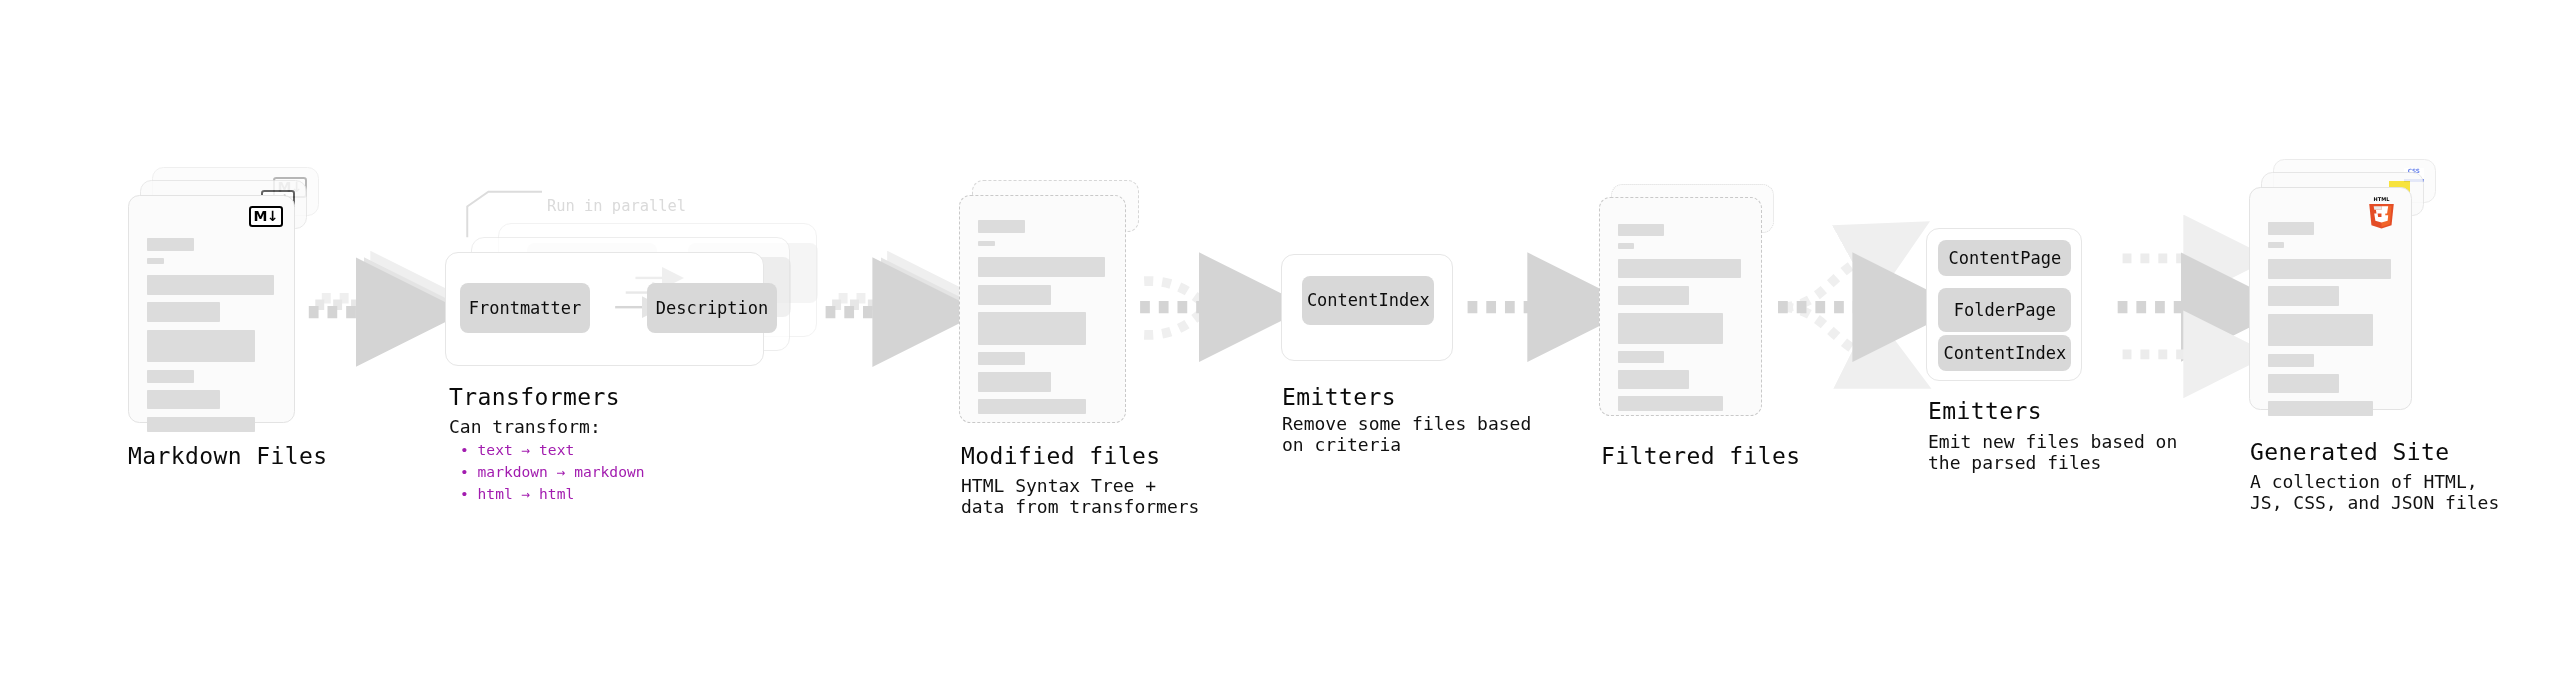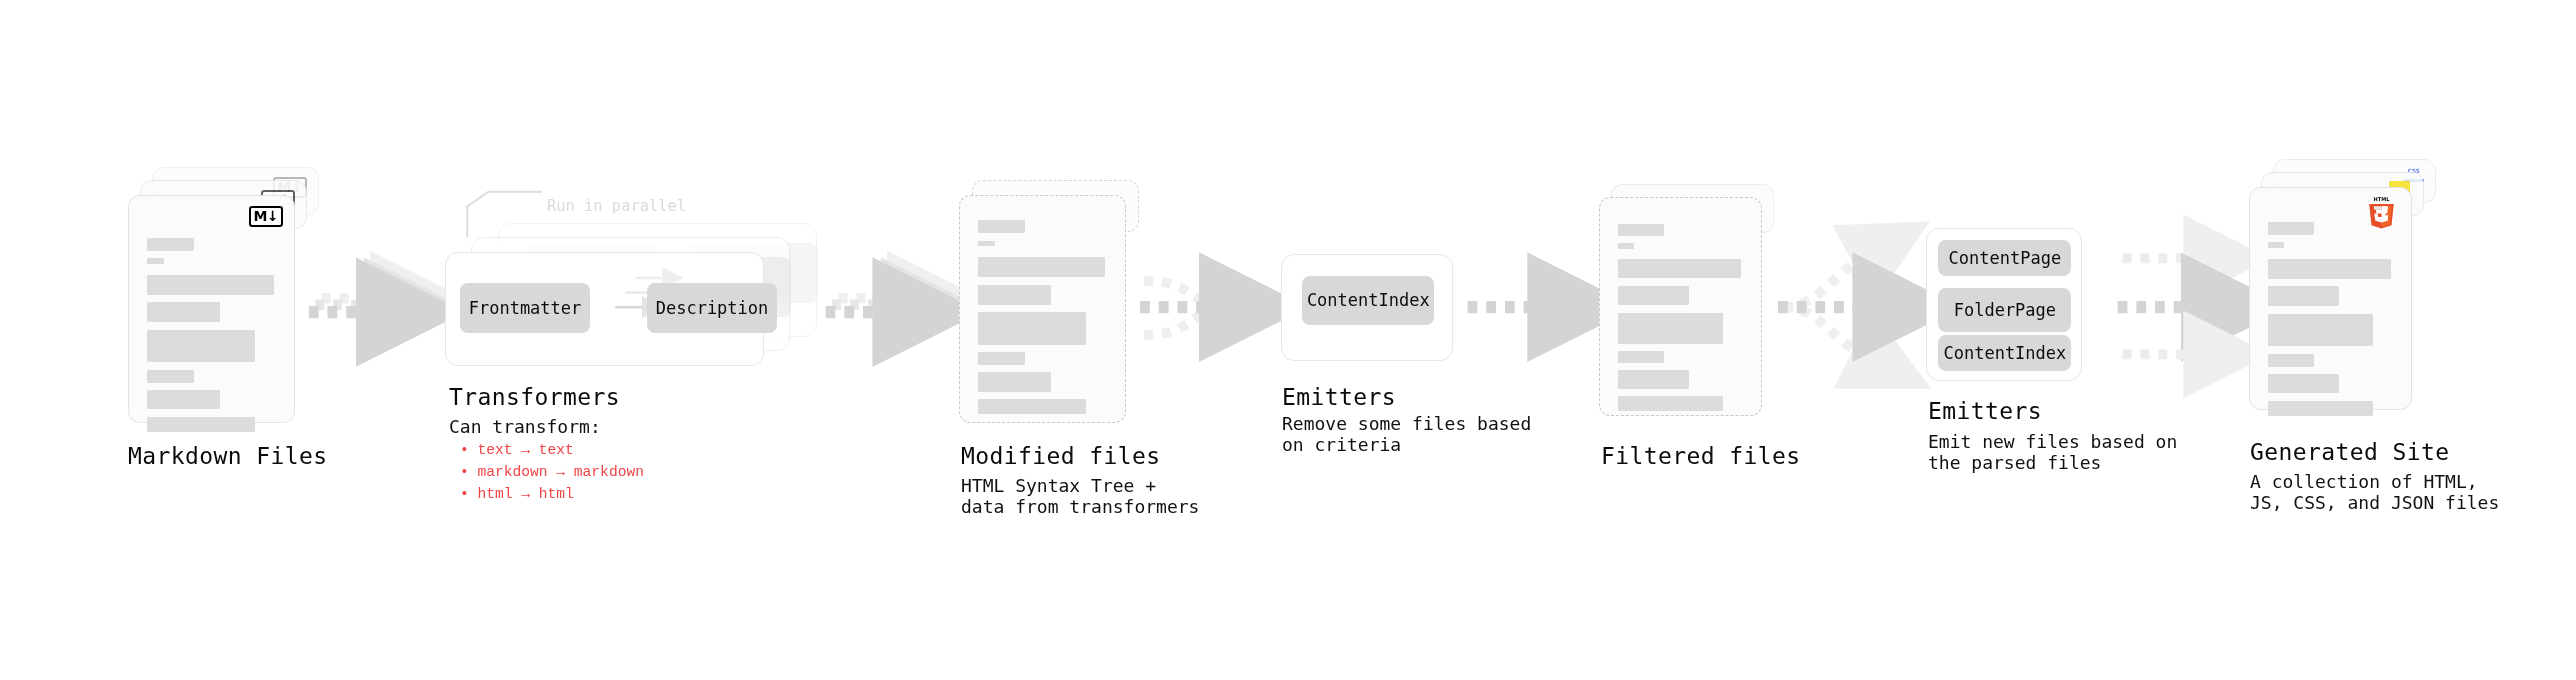--- a/index.html
+++ b/index.html
@@ -128,21 +128,21 @@
     line-height: 21px;
     color: #111111;
     white-space: pre;
   }
   .mini-note {
     position: absolute;
     font-size: 15.4px;
     color: #dadada;
     white-space: nowrap;
   }
-  .bullets { position: absolute; font-size: 14.6px; line-height: 22px; color: #ef4444; font-family: Liberation Mono, monospace; }
+  .bullets { position: absolute; font-size: 14.6px; line-height: 22px; color: #a21caf; }
   .bullets div { white-space: pre; }
 
   svg.overlay {
     position: absolute;
     left: 0; top: 0;
     width: 2576px;
     height: 681px;
     pointer-events: none;
   }
 </style>

